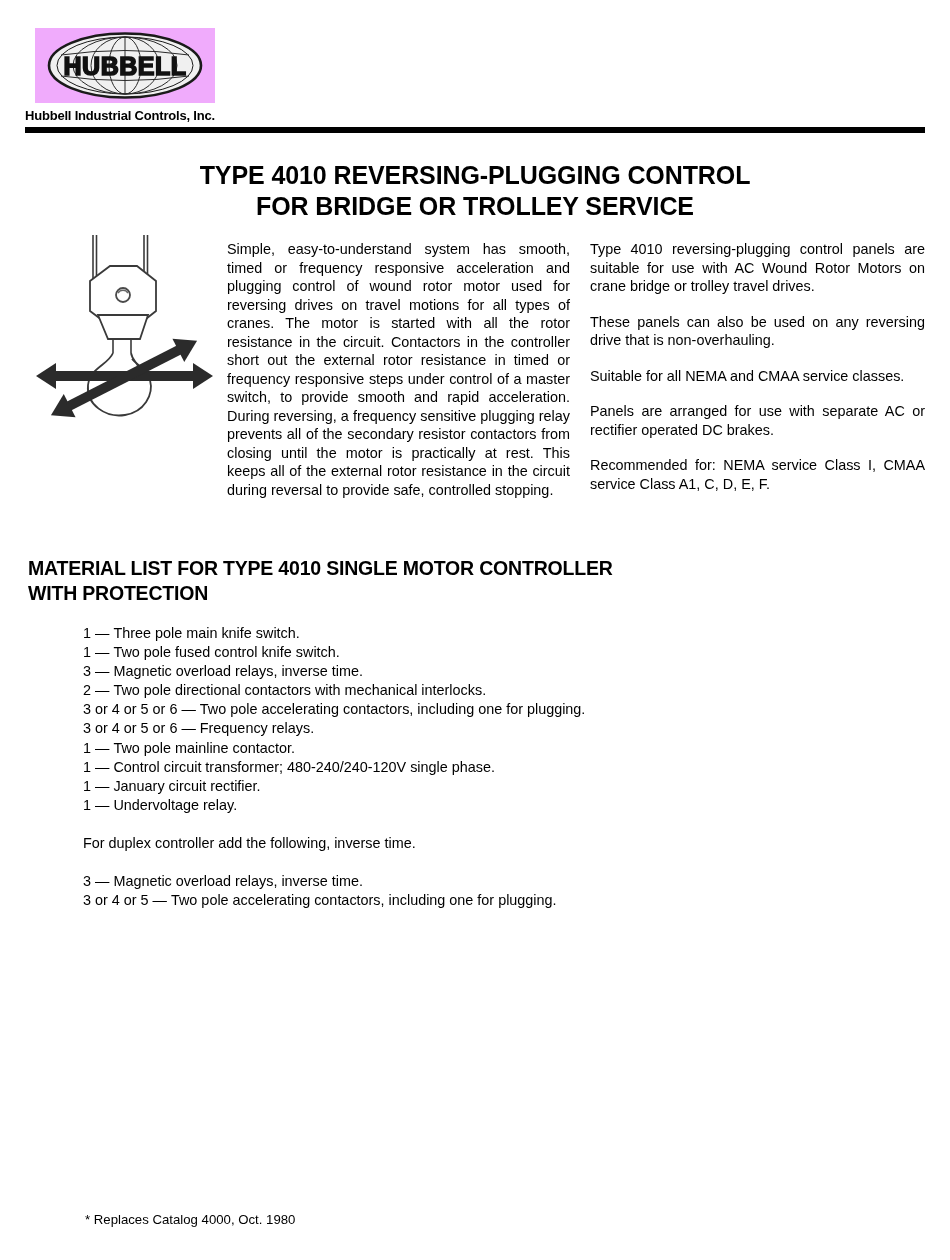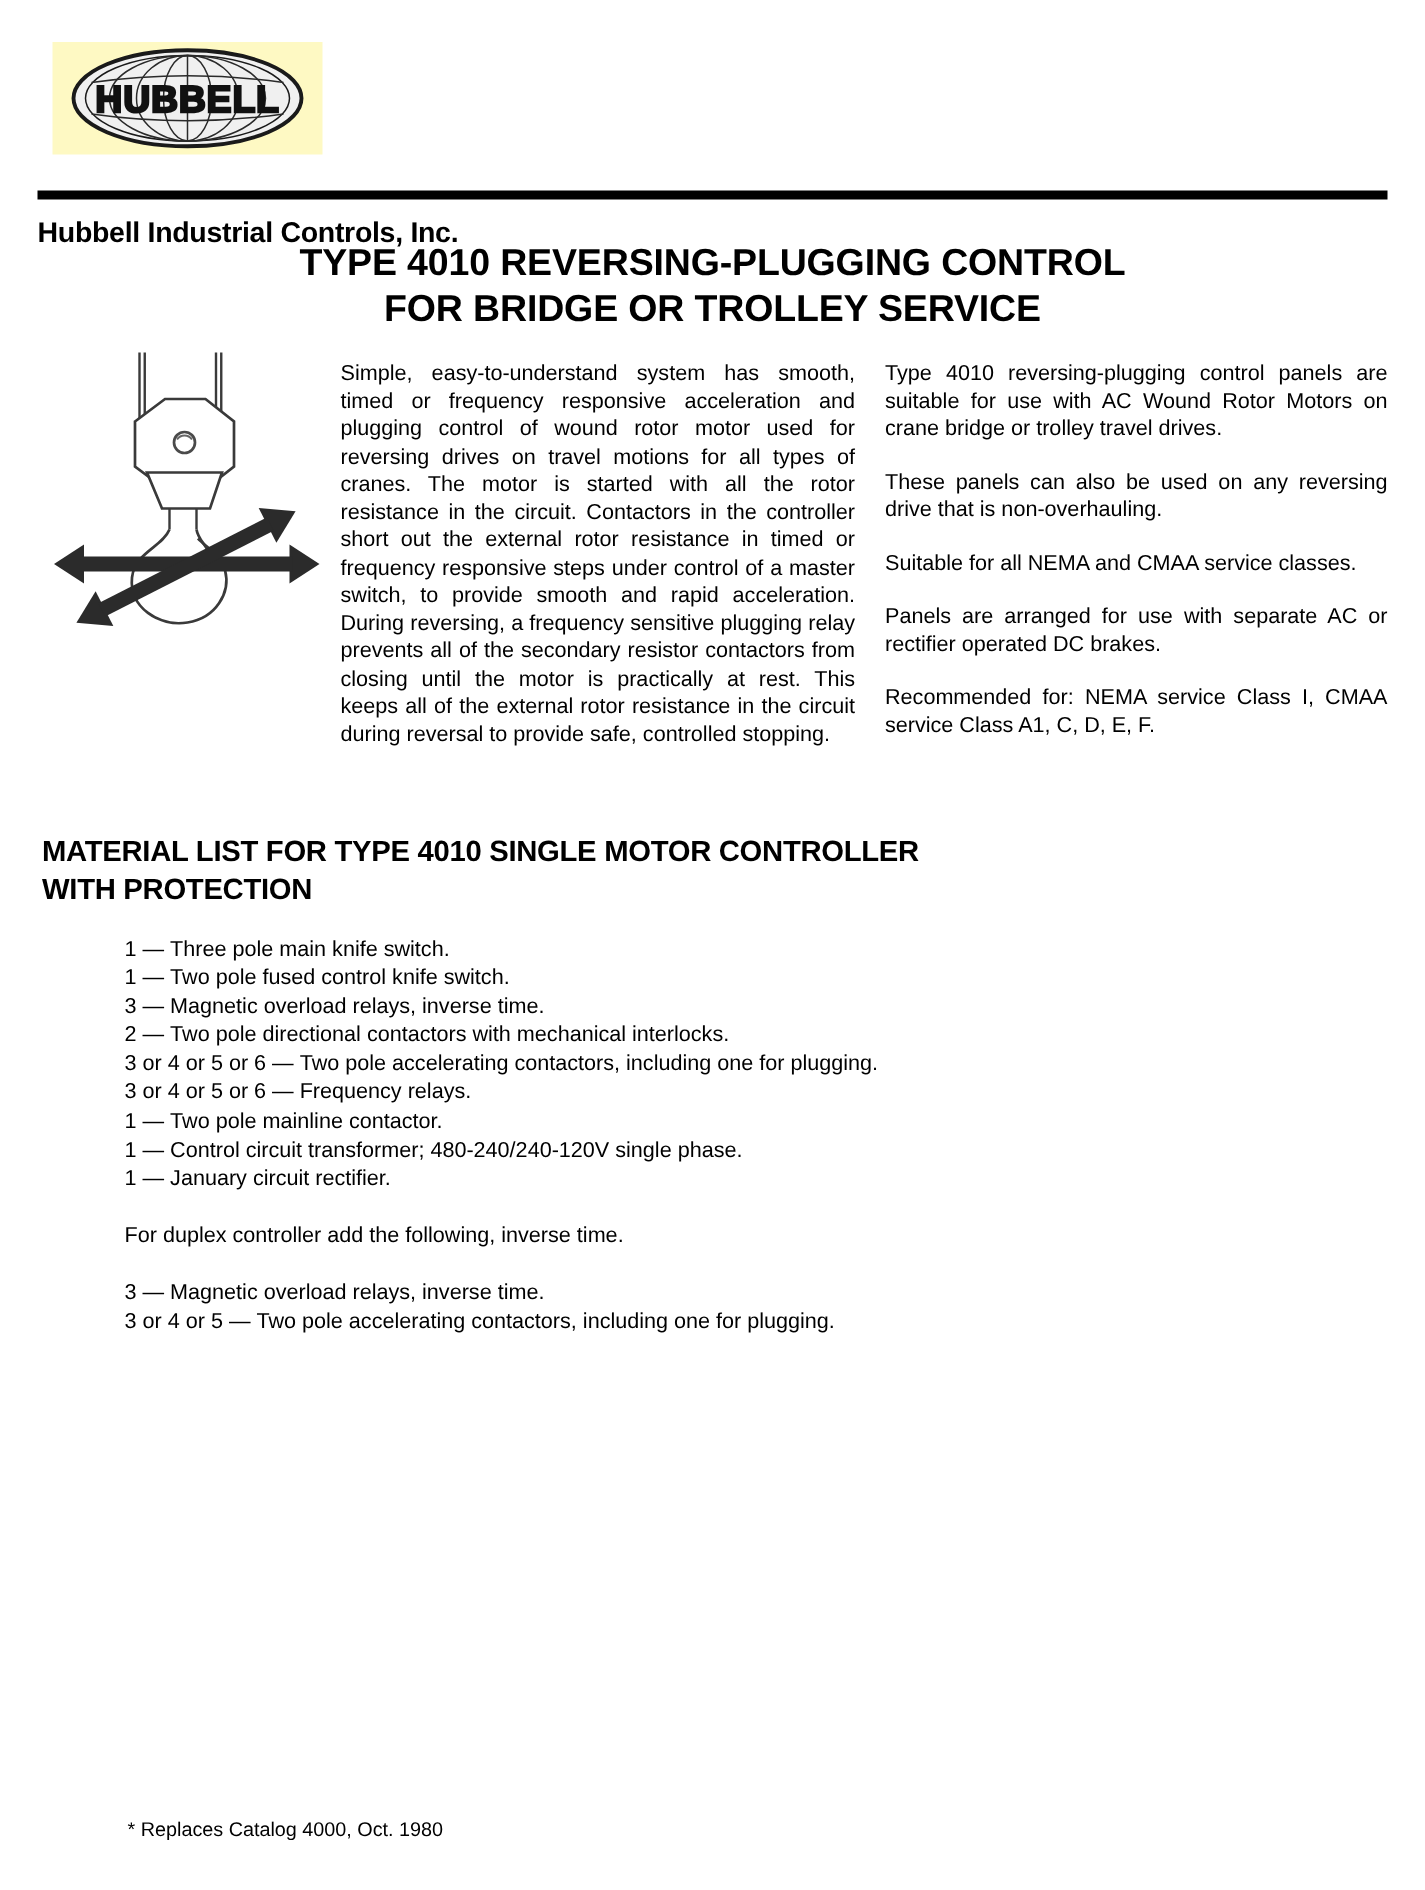--- a/index.html
+++ b/index.html
@@ -36,41 +36,40 @@
   .logo-block {
     position: absolute;
     left: 25px;
     top: 0px;
     width: 210px;
   }
 
   .logo-badge {
     width: 180px;
     height: 75px;
-    background: #fef9c3;
+    background: #f0abfc;
     position: relative;
     margin-left: 10px;
     margin-top: 28px;
   }
 
   .logo-badge svg {
     position: absolute;
     left: 0;
     top: 0;
   }
 
   .company-name {
     position: absolute;
     left: 25px;
     top: 108px;
-    font-size: 19px;
+    font-size: 13px;
     font-weight: bold;
     letter-spacing: -0.2px;
     white-space: nowrap;
-    margin-top: 37px;
   }
 
   .spec-block {
     position: absolute;
     right: 25px;
     top: 28px;
     width: 160px;
     text-align: center;
   }
 
@@ -322,20 +321,21 @@
     <span class="ml-row"><span class="ml-qty">3 or 4 or 5 or 6 —</span><span class="ml-gap"></span><span>Two pole accelerating contactors, including one for plugging.</span></span>
 
     <span class="ml-row"><span class="ml-qty">3 or 4 or 5 or 6 —</span><span class="ml-gap"></span><span>Frequency relays.</span></span>
 
     <span class="ml-row"><span class="ml-qty">1 —</span><span class="ml-gap"></span><span>Two pole mainline contactor.</span></span>
 
     <span class="ml-row"><span class="ml-qty">1 —</span><span class="ml-gap"></span><span>Control circuit transformer; 480-240/240-120V single phase.</span></span>
 
     <span class="ml-row"><span class="ml-qty">1 —</span><span class="ml-gap"></span><span>January circuit rectifier.</span></span>
 
+    <span class="ml-row"><span class="ml-qty">1 —</span><span class="ml-gap"></span><span>Undervoltage relay.</span></span>
 
     <div class="ml-spacer"></div>
 
     <span class="ml-note">For duplex controller add the following, inverse time.</span>
 
     <div class="ml-spacer"></div>
 
     <span class="ml-row"><span class="ml-qty">3 —</span><span class="ml-gap"></span><span>Magnetic overload relays, inverse time.</span></span>
 
     <span class="ml-row"><span class="ml-qty">3 or 4 or 5 —</span><span class="ml-gap"></span><span>Two pole accelerating contactors, including one for plugging.</span></span>

